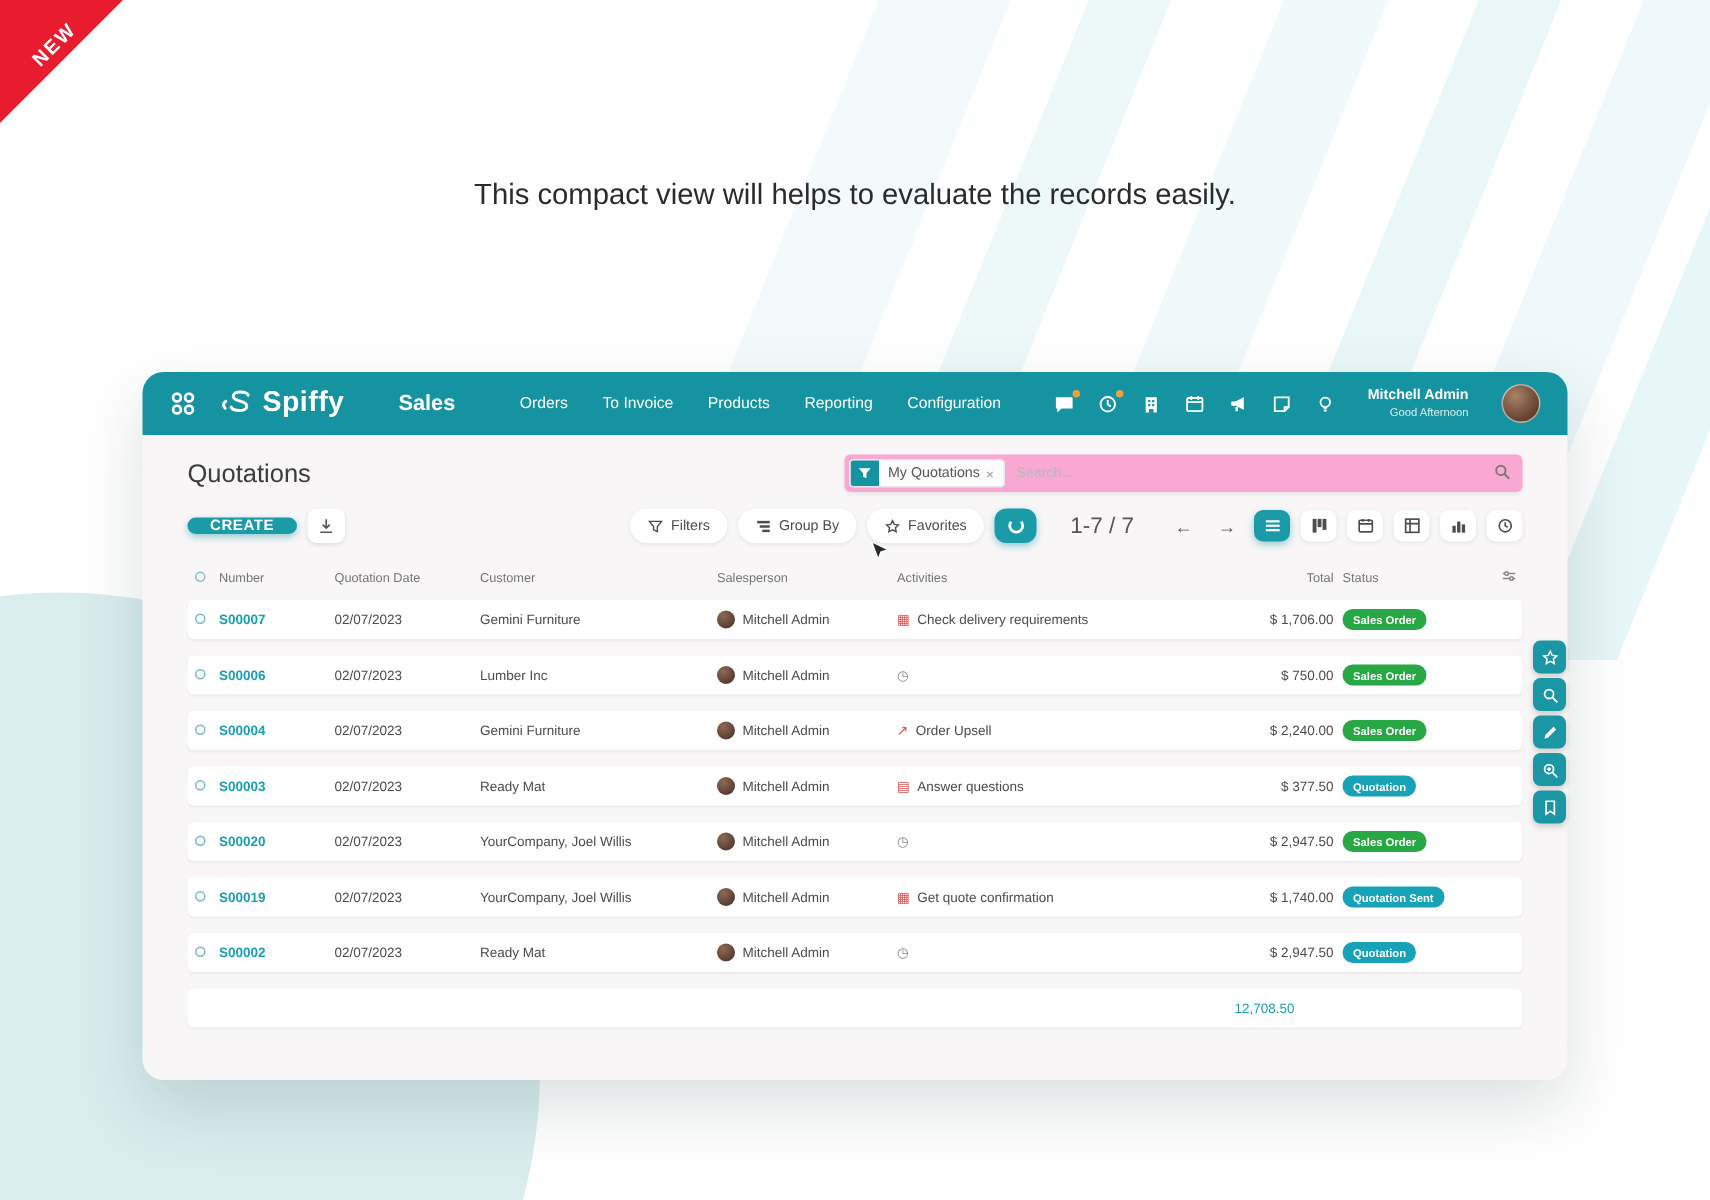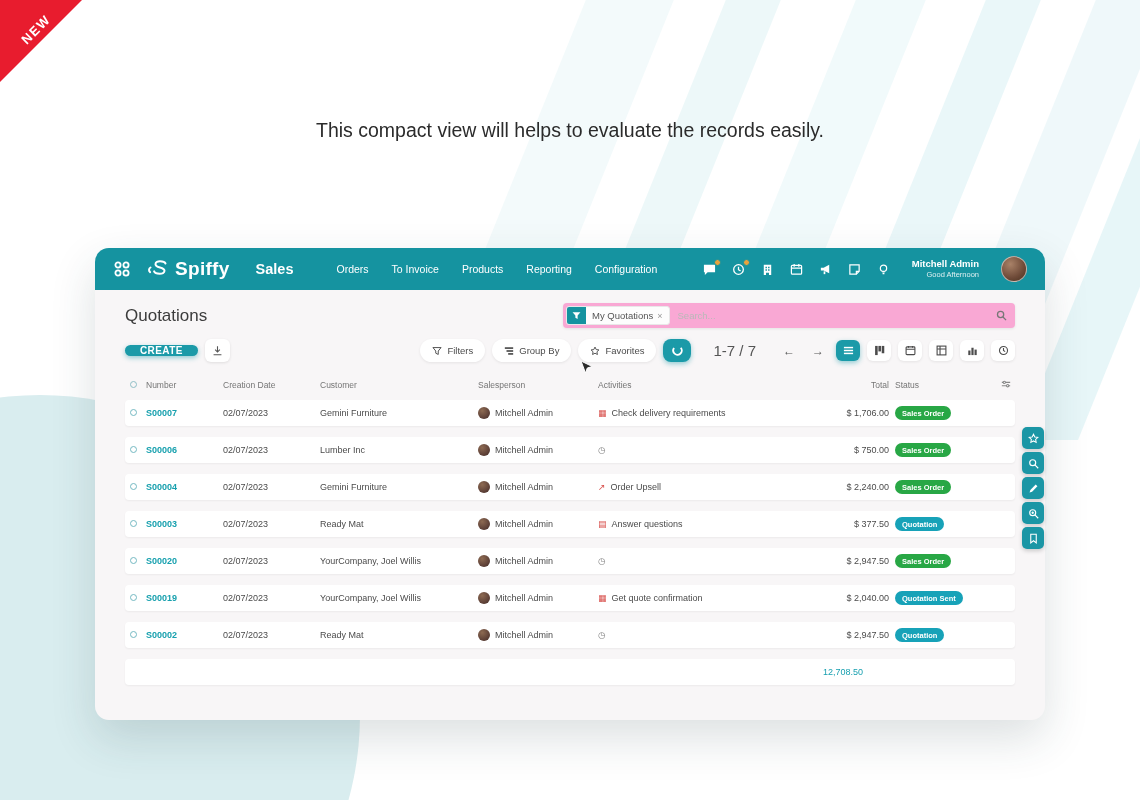--- a/index.html
+++ b/index.html
@@ -19,21 +19,21 @@
   
   .hero { position:relative; z-index:1; text-align:center; padding-top:66px; }
   .hero h1 { color:#0d97ae; font-size:40px; font-weight:bold; letter-spacing:0.5px; }
   .hero p { color:#2b2b2b; font-size:19.5px; line-height:28px; margin-top:22px; }
   
   .app-card { position:absolute; left:95px; top:248px; width:950px; height:472px; z-index:2;
               background:#f8f6f7; border-radius:14px; box-shadow:0 18px 45px rgba(40,60,70,.16); }
   
   .navbar { height:42px; background:#1593a0; border-radius:14px 14px 0 0; display:flex; align-items:center; padding:0 18px; color:#fff; }
   .apps-grid { width:18px; height:18px; margin-right:14px; flex:0 0 auto; }
-  .brand { display:flex; align-items:center; gap:4px; margin-right:26px; }
+  .brand { display:flex; align-items:center; gap:4px; margin-right:36px; }
   .brand .logo { width:26px; height:26px; }
   .brand .brand-name { font-size:19px; font-weight:bold; letter-spacing:.3px; }
   .app-name { font-size:14.5px; font-weight:bold; margin-right:43px; }
   .nav-menu { display:flex; gap:23px; font-size:10.5px; }
   .nav-item { cursor:pointer; white-space:nowrap; }
   .nav-right { margin-left:auto; display:flex; align-items:center; gap:15px; }
   .nav-ico { position:relative; width:14px; height:14px; display:inline-flex; align-items:center; justify-content:center; }
   .nav-ico svg { width:13px; height:13px; }
   .nav-ico .dot { position:absolute; top:-3px; right:-4px; width:7px; height:7px; border-radius:50%; background:#e8a33d; border:1px solid #1593a0; }
   .user-block { text-align:right; line-height:11px; margin-left:6px; }
@@ -307,21 +307,21 @@
               <path d="M6 3.4V6l1.8 1.2"></path>
             </svg>
         </button>
       </div>
     </div>
 
     <div class="table">
       <div class="tgrid thead">
         <span><span class="circle"></span></span>
         <span>Number</span>
-        <span>Creation Date</span>
+        <span>Quotation Date</span>
         <span>Customer</span>
         <span>Salesperson</span>
         <span>Activities</span>
         <span class="cell-total">Total</span>
         <span>Status</span>
         <span class="cell-gear">
           <svg viewBox="0 0 12 12" fill="none" stroke="currentColor" stroke-width="1.3">
               <path d="M1 4h10M1 8h10"></path>
               <circle cx="4" cy="4" r="1.4" fill="#fff"></circle>
               <circle cx="8" cy="8" r="1.4" fill="#fff"></circle>
@@ -425,21 +425,21 @@
     <span class="cell-date">02/07/2023</span>
     <span class="cell-customer">YourCompany, Joel Willis</span>
     <span class="cell-sales">
               <span class="mini-avatar"></span>
               <span class="sales-name">Mitchell Admin</span>
             </span>
     <span class="cell-activity">
               <span class="act-ico act-red">▦</span>
               <span class="act-label">Get quote confirmation</span>
             </span>
-    <span class="cell-total">$ 2,040.00</span>
+    <span class="cell-total">$ 1,740.00</span>
     <span><span class="badge teal">Quotation Sent</span></span>
     <span class="cell-gear"></span>
   </div>
 
   <div class="tgrid trow">
     <span><span class="circle"></span></span>
     <span class="cell-number">S00002</span>
     <span class="cell-date">02/07/2023</span>
     <span class="cell-customer">Ready Mat</span>
     <span class="cell-sales">

